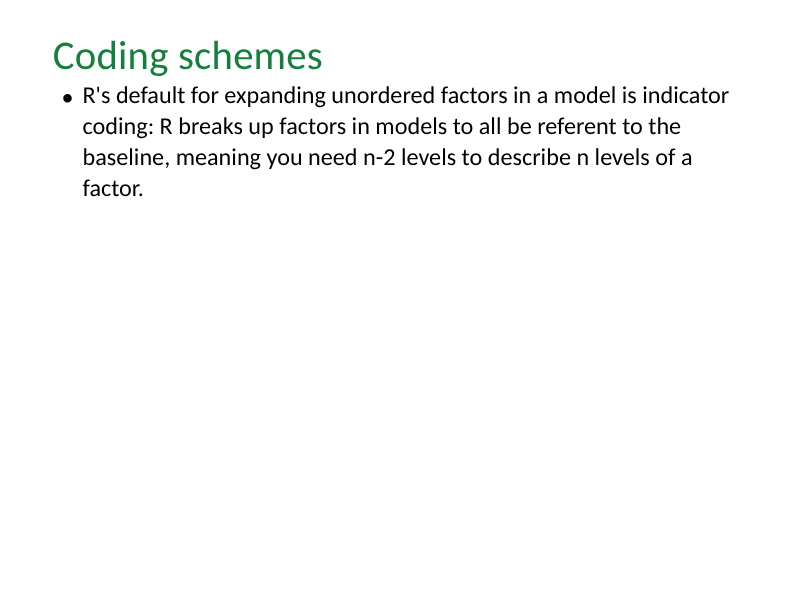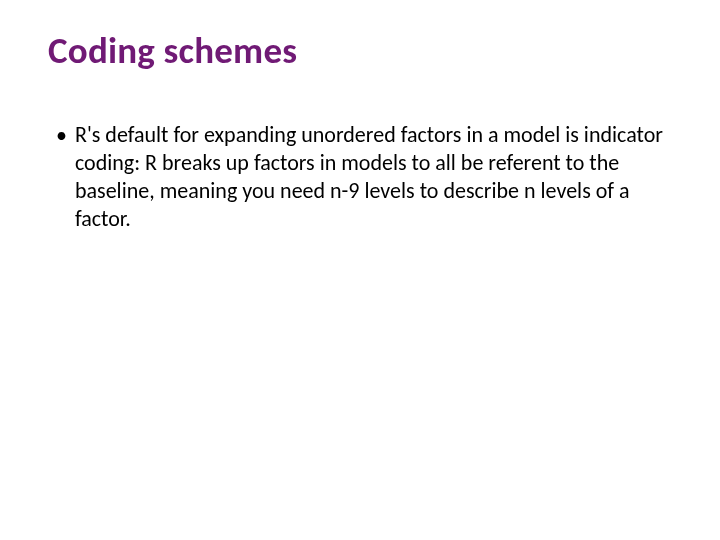--- a/index.html
+++ b/index.html
@@ -15,23 +15,22 @@
       color: #000000;
       position: relative;
     }
     .slide {
       width: 100%;
       height: 100%;
       padding: 28px 48px 0 48px;
     }
     .title {
       font-size: 37px;
-      font-weight: 700;
-      color: #701a75;
-      margin-bottom: 48px;
+      font-weight: 400;
+      color: #15803d;
       letter-spacing: 0.2px;
     }
     .content {
       padding-left: 8px;
     }
     .bullet-item {
       display: flex;
       align-items: flex-start;
       font-size: 22px;
       line-height: 1.28;
@@ -47,16 +46,16 @@
     }
   </style>
 </head>
 <body>
 
 <div class="slide">
   <h1 class="title">Coding schemes</h1>
   <div class="content">
     <div class="bullet-item">
       <span class="bullet">•</span>
-      <span class="bullet-text">R's default for expanding unordered factors in a model is indicator coding: R breaks up factors in models to all be referent to the baseline, meaning you need n-9 levels to describe n levels of a factor.</span>
+      <span class="bullet-text">R's default for expanding unordered factors in a model is indicator coding: R breaks up factors in models to all be referent to the baseline, meaning you need n-2 levels to describe n levels of a factor.</span>
     </div>
   </div>
 </div>
 
 </body></html>

